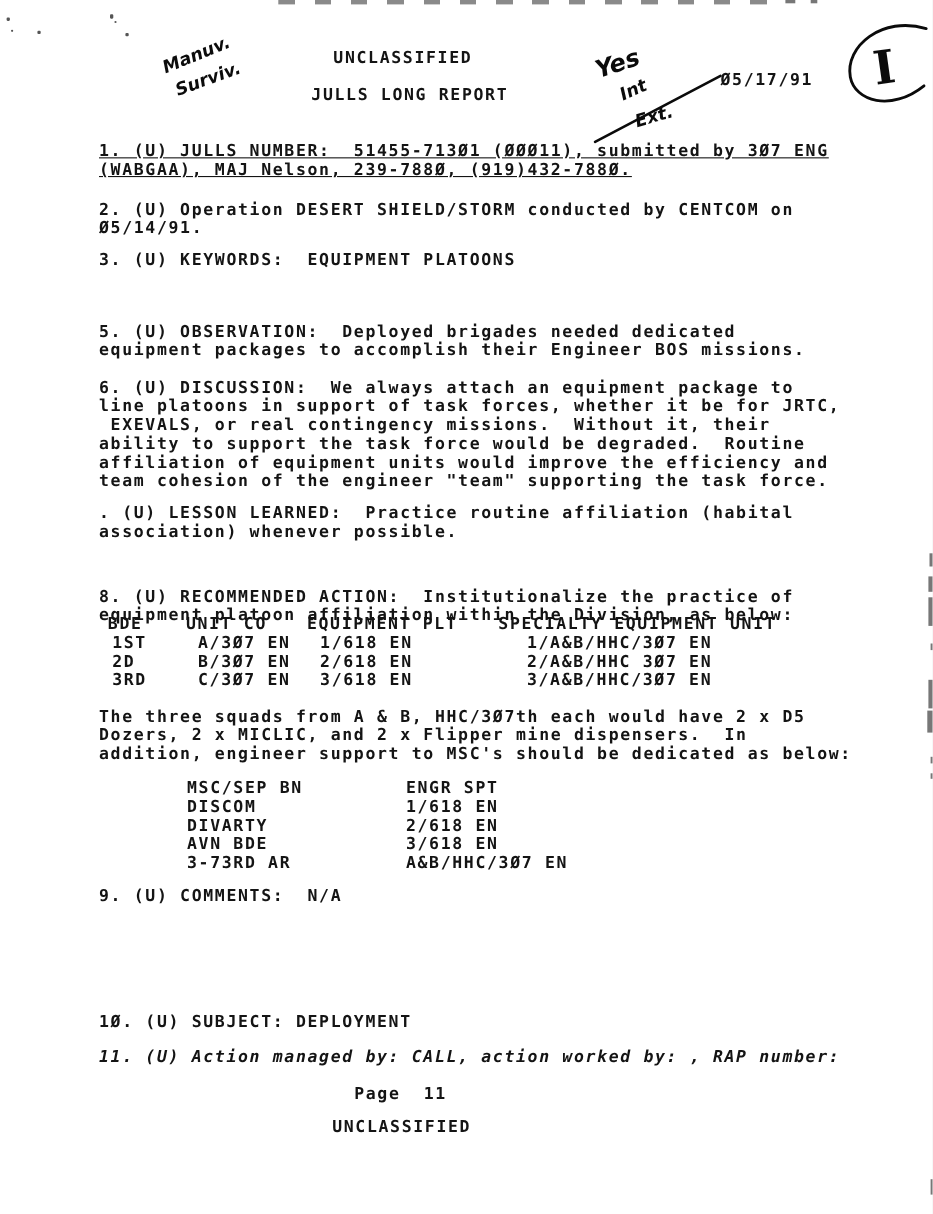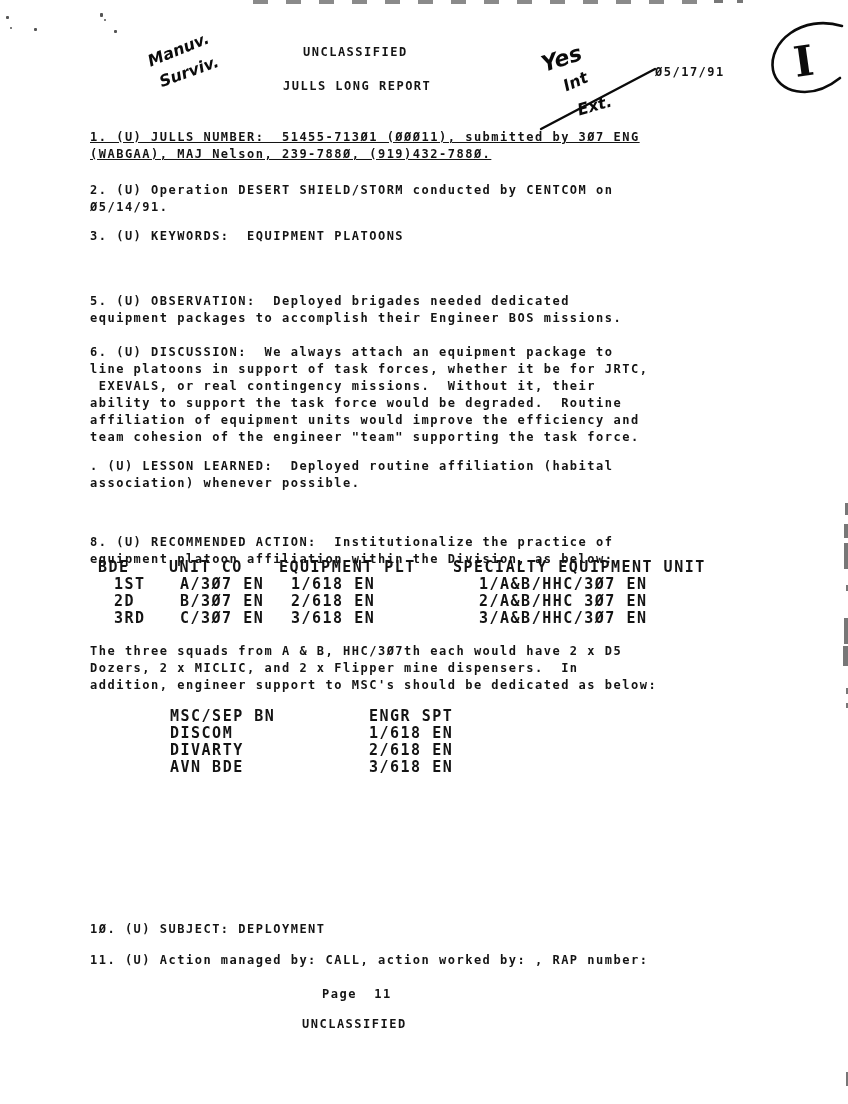--- a/index.html
+++ b/index.html
@@ -4,40 +4,40 @@
 <style>
   html,body { margin:0; padding:0; background:#e8e8e8; }
   .page {
     position:relative; width:848px; height:1104px; margin:0 auto;
     background:#ffffff; overflow:hidden;
     font-family:"DejaVu Sans Mono", monospace; font-weight:bold; color:#141414;
   }
   
   .tw {
     position:absolute; white-space:pre;
-    font-size:12px; line-height:17px; letter-spacing:1.5px;
+    font-size:15px; line-height:17px; letter-spacing:1.5px;
   }
   .para { left:90px; }
   
   .hdr-class { left:303px; top:44px; }
   .hdr-title { left:283px; top:78px; }
   .hdr-date  { left:655px; top:64px; }
   
   .pg-num    { left:322px; top:986px; }
   .ftr-class { left:302px; top:1016px; }
   
   .abs-table { position:absolute; }
   .t-row { position:relative; height:17px; }
   .t-cell {
     position:absolute; top:0; white-space:pre;
     font-size:15px; line-height:17px; letter-spacing:1.5px;
   }
   .t1 { left:98px; top:559px; width:700px; }
   .t1 .hc1{left:0}   .t1 .hc2{left:71px}  .t1 .hc3{left:181px} .t1 .hc4{left:355px}
-  .t1 .bc1{left:16px}   .t1 .bc2{left:82px}  .t1 .bc3{left:193px} .t1 .bc4{left:381px}
+  .t1 .bc1{left:4px}   .t1 .bc2{left:82px}  .t1 .bc3{left:193px} .t1 .bc4{left:381px}
   .t2 { left:170px; top:708px; width:500px; }
   .t2 .c1{left:0} .t2 .c2{left:199px}
   
   .hw { position:absolute; font-family:"DejaVu Sans", sans-serif; font-style:italic; font-weight:bold; color:#0b0b0b; }
   .hw-cat1 { left:146px; top:40px; font-size:16px; transform:rotate(-22deg); }
   .hw-cat2 { left:158px; top:62px; font-size:16px; transform:rotate(-20deg); }
   .hw-yes  { left:541px; top:46px; font-size:22px; transform:rotate(-18deg); }
   .hw-int  { left:563px; top:72px; font-size:16px; transform:rotate(-24deg); }
   .hw-ext  { left:577px; top:96px; font-size:16px; transform:rotate(-16deg); }
   .hw-svg  { position:absolute; left:0; top:0; pointer-events:none; }
@@ -104,21 +104,21 @@
 Ø5/14/91.</div>
   <div class="tw para" style="top:228px;">3. (U) KEYWORDS:  EQUIPMENT PLATOONS</div>
   <div class="tw para" style="top:293px;">5. (U) OBSERVATION:  Deployed brigades needed dedicated
 equipment packages to accomplish their Engineer BOS missions.</div>
   <div class="tw para" style="top:344px;">6. (U) DISCUSSION:  We always attach an equipment package to
 line platoons in support of task forces, whether it be for JRTC,
  EXEVALS, or real contingency missions.  Without it, their
 ability to support the task force would be degraded.  Routine
 affiliation of equipment units would improve the efficiency and
 team cohesion of the engineer "team" supporting the task force.</div>
-  <div class="tw para" style="top:458px;">. (U) LESSON LEARNED:  Deployed routine affiliation (habital
+  <div class="tw para" style="top:458px;">. (U) LESSON LEARNED:  Practice routine affiliation (habital
 association) whenever possible.</div>
   <div class="tw para" style="top:510px;margin-top:24px;">8. (U) RECOMMENDED ACTION:  Institutionalize the practice of
 equipment platoon affiliation within the Division, as below:</div>
 
   <div class="abs-table t1">
     <div class="t-row">
       <span class="t-cell hc1">BDE</span>
       <span class="t-cell hc2">UNIT CO</span>
       <span class="t-cell hc3">EQUIPMENT PLT</span>
       <span class="t-cell hc4">SPECIALTY EQUIPMENT UNIT</span>
@@ -157,21 +157,26 @@
       <span class="t-cell c2">1/618 EN</span>
     </div>
     <div class="t-row">
       <span class="t-cell c1">DIVARTY</span>
       <span class="t-cell c2">2/618 EN</span>
     </div>
     <div class="t-row">
       <span class="t-cell c1">AVN BDE</span>
       <span class="t-cell c2">3/618 EN</span>
     </div>
+    <div class="t-row">
+      <span class="t-cell c1">3-73RD AR</span>
+      <span class="t-cell c2">A&amp;B/HHC/3Ø7 EN</span>
+    </div>
   </div>
 
+  <div class="tw para" style="top:806px;">9. (U) COMMENTS:  N/A</div>
   <div class="tw para" style="top:921px;">1Ø. (U) SUBJECT: DEPLOYMENT</div>
-  <div class="tw para" style="top:952px;">11. (U) Action managed by: CALL, action worked by: , RAP number:</div>
+  <div class="tw para" style="top:952px;font-style:italic;">11. (U) Action managed by: CALL, action worked by: , RAP number:</div>
 
   <div class="tw pg-num">Page  11</div>
   <div class="tw ftr-class">UNCLASSIFIED</div>
 
 </div>
 
 </body></html>

